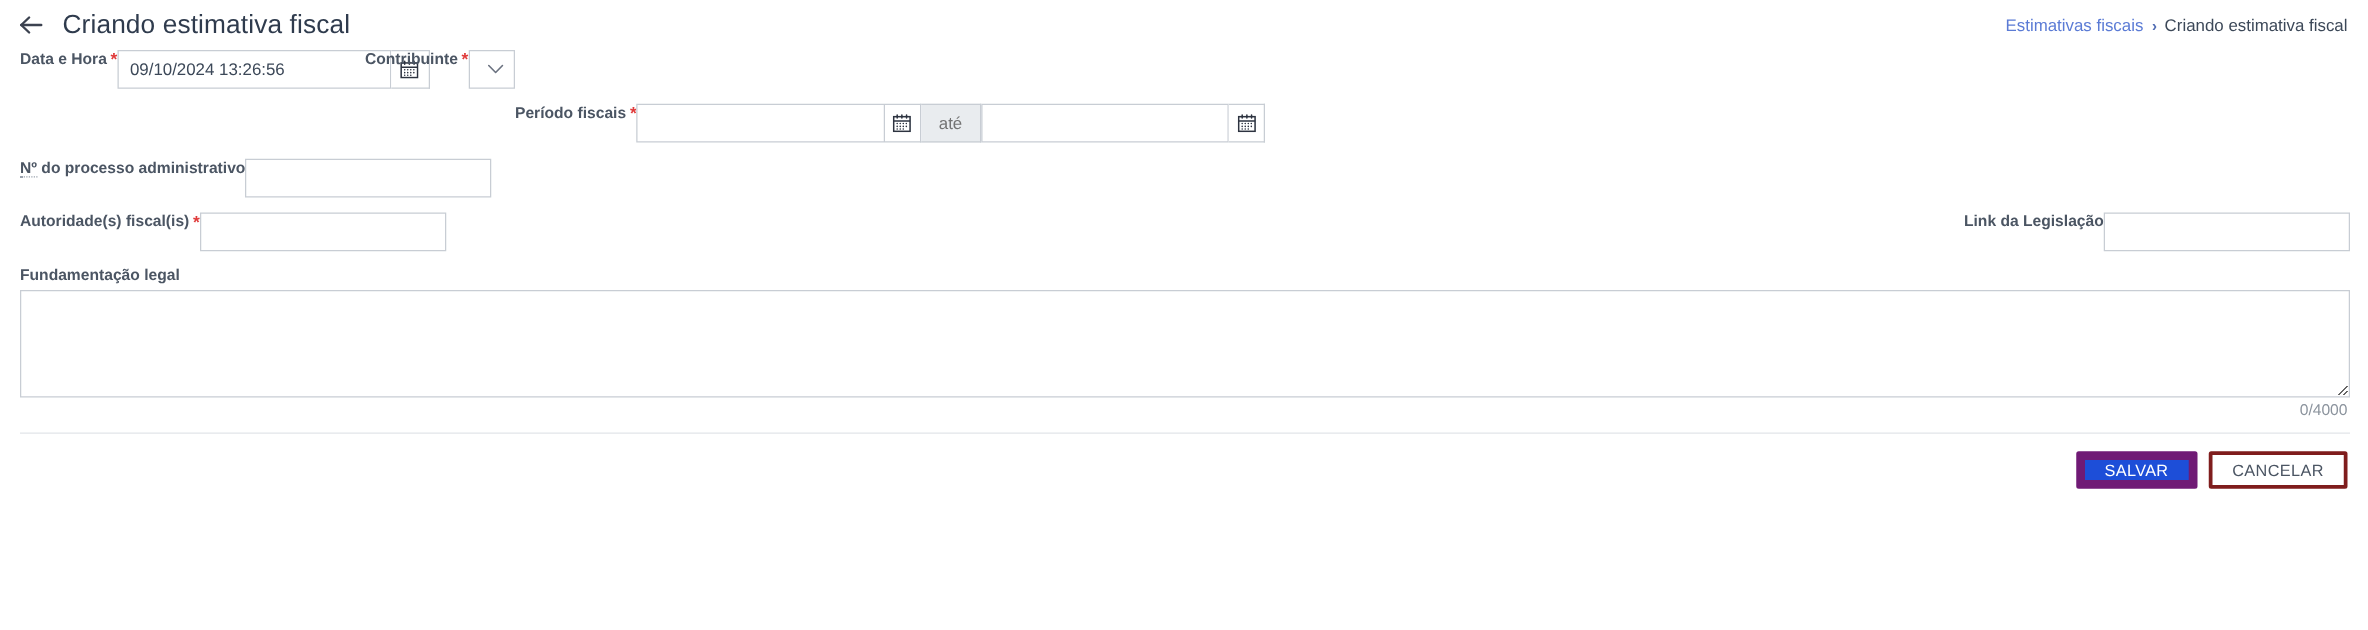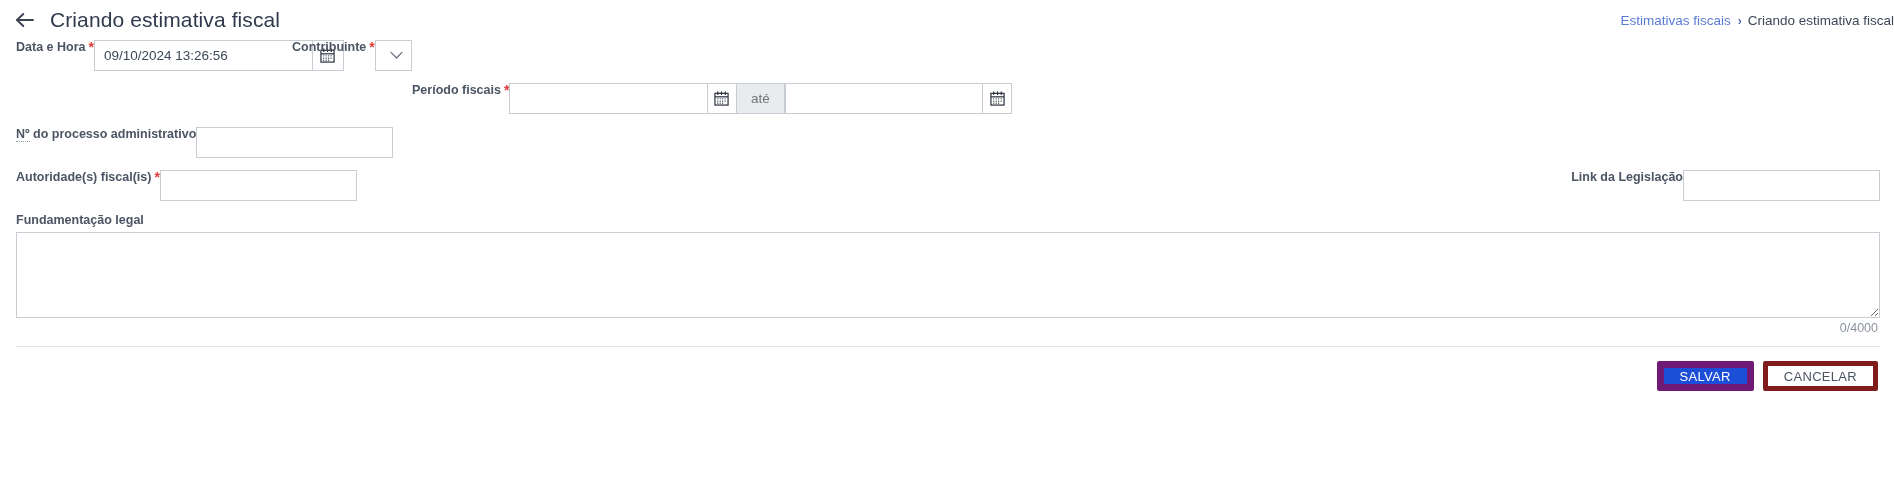--- a/index.html
+++ b/index.html
@@ -39,21 +39,21 @@
   .page-title {
     font-size: 21px;
     font-weight: 400;
     color: #2f3b4d;
     margin-left: 10px;
     letter-spacing: 0.1px;
     white-space: nowrap;
   }
   .breadcrumb {
     position: absolute;
-    right: 0;
+    right: 16px;
     top: 50%;
     transform: translateY(-50%);
     display: flex;
     align-items: center;
     font-size: 13.5px;
     white-space: nowrap;
   }
   .breadcrumb a {
     color: #5b7bd5;
     text-decoration: none;
@@ -242,21 +242,21 @@
     align-items: center;
     justify-content: center;
   }
   .btn-primary {
     background: #1d4ed8;
     border: 7px solid #701a75;
     color: #ffffff;
   }
   .btn-secondary {
     background: #ffffff;
-    border: 5px solid #7f1d1d;
+    border: 3px solid #7f1d1d;
     color: #4b5563;
   }
 </style>
 </head>
 <body>
 
 <div class="page-header">
   <div class="back-arrow">
     <svg width="22" height="22" viewBox="0 0 22 22" aria-hidden="true">
       <path d="M3 11 H19" stroke="#3c4250" stroke-width="1.9" stroke-linecap="round"></path>

